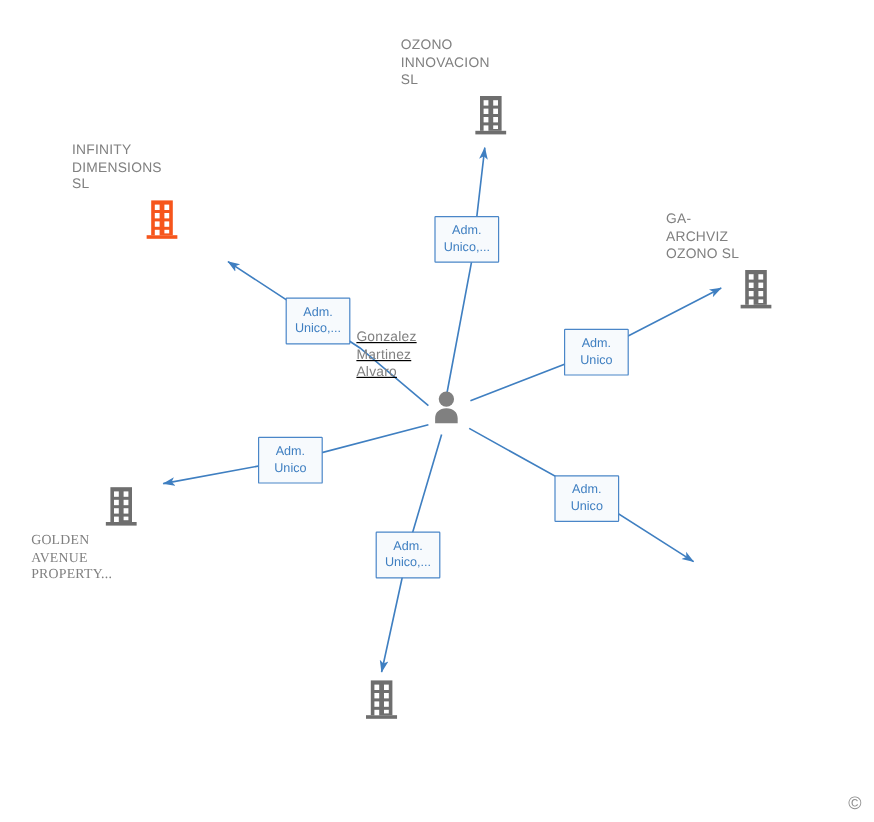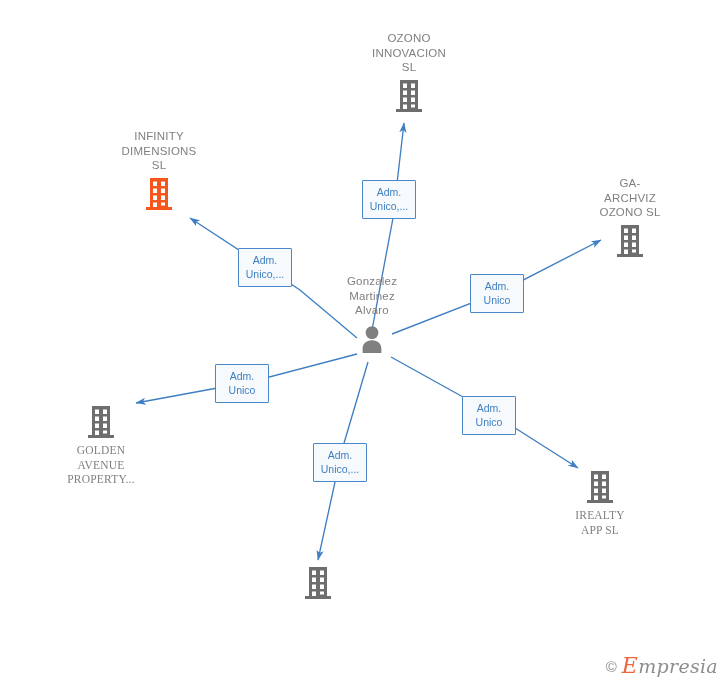--- a/index.html
+++ b/index.html
@@ -19,21 +19,21 @@
   #edges{
     position:absolute;left:0;top:0;
     width:728px;height:685px;
     pointer-events:none;
   }
   
   .node{
     position:absolute;
     width:150px;
     margin-left:-75px;          
-    text-align:center;
+    text-align:left;
     user-select:none;
   }
   .node-label{
     font-size:11.5px;
     line-height:14.5px;
     color:#808080;
     letter-spacing:.2px;
     white-space:pre-line;
   }
   .node-label.above{margin-bottom:3px;}
@@ -116,21 +116,21 @@
 
   <div class="edge-label" style="left:215px;top:364px;">Adm.
 Unico</div>
 
   <div class="edge-label" style="left:313px;top:443px;">Adm.
 Unico,...</div>
 
   <div class="edge-label" style="left:462px;top:396px;">Adm.
 Unico</div>
 
-  <div class="node" style="left:159px;top:118px;margin-top:11px;">
+  <div class="node" style="left:135px;top:118px;">
     <div class="node-label above">INFINITY
 DIMENSIONS
 SL</div>
     <div class="icon-wrap">
       <svg class="bld" width="26" height="34" viewBox="0 0 26 34" xmlns="http://www.w3.org/2000/svg">
         <rect x="4" y="1" width="18" height="29" fill="#f6551c"></rect>
         <rect x="0" y="30" width="26" height="3" fill="#f6551c"></rect>
         <rect x="7" y="4.5" width="4" height="4.5" fill="#fff"></rect>
         <rect x="15" y="4.5" width="4" height="4.5" fill="#fff"></rect>
         <rect x="7" y="11.5" width="4" height="4.5" fill="#fff"></rect>
@@ -176,21 +176,21 @@
         <rect x="7" y="11.5" width="4" height="4.5" fill="#fff"></rect>
         <rect x="15" y="11.5" width="4" height="4.5" fill="#fff"></rect>
         <rect x="7" y="18.5" width="4" height="4.5" fill="#fff"></rect>
         <rect x="15" y="18.5" width="4" height="4.5" fill="#fff"></rect>
         <rect x="7" y="25.5" width="4" height="4.5" fill="#fff"></rect>
         <rect x="15" y="25.5" width="4" height="3" fill="#fff"></rect>
       </svg>
     </div>
   </div>
 
-  <div class="node" style="left:372px;top:274px;">
+  <div class="node" style="left:372px;top:274px;text-decoration:underline;">
     <div class="node-label above">Gonzalez
 Martinez
 Alvaro</div>
     <div class="icon-wrap">
       <svg class="person" width="26" height="28" viewBox="0 0 26 28" xmlns="http://www.w3.org/2000/svg">
         <circle cx="13" cy="7.6" r="6.4" fill="#808080"></circle>
         <path d="M13 15.2c-6 0-9.4 3.6-9.4 8.4v4.4h18.8v-4.4c0-4.8-3.4-8.4-9.4-8.4z" fill="#808080"></path>
       </svg>
     </div>
   </div>
@@ -225,37 +225,18 @@
         <rect x="7" y="11.5" width="4" height="4.5" fill="#fff"></rect>
         <rect x="15" y="11.5" width="4" height="4.5" fill="#fff"></rect>
         <rect x="7" y="18.5" width="4" height="4.5" fill="#fff"></rect>
         <rect x="15" y="18.5" width="4" height="4.5" fill="#fff"></rect>
         <rect x="7" y="25.5" width="4" height="4.5" fill="#fff"></rect>
         <rect x="15" y="25.5" width="4" height="3" fill="#fff"></rect>
       </svg>
     </div>
   </div>
 
-  <div class="node" style="left:600px;top:469px;">
-    <div class="icon-wrap">
-      <svg class="bld" width="26" height="34" viewBox="0 0 26 34" xmlns="http://www.w3.org/2000/svg">
-        <rect x="4" y="1" width="18" height="29" fill="#6e6e6e"></rect>
-        <rect x="0" y="30" width="26" height="3" fill="#6e6e6e"></rect>
-        <rect x="7" y="4.5" width="4" height="4.5" fill="#fff"></rect>
-        <rect x="15" y="4.5" width="4" height="4.5" fill="#fff"></rect>
-        <rect x="7" y="11.5" width="4" height="4.5" fill="#fff"></rect>
-        <rect x="15" y="11.5" width="4" height="4.5" fill="#fff"></rect>
-        <rect x="7" y="18.5" width="4" height="4.5" fill="#fff"></rect>
-        <rect x="15" y="18.5" width="4" height="4.5" fill="#fff"></rect>
-        <rect x="7" y="25.5" width="4" height="4.5" fill="#fff"></rect>
-        <rect x="15" y="25.5" width="4" height="3" fill="#fff"></rect>
-      </svg>
-    </div>
-    <div class="node-label below">IREALTY
-APP  SL</div>
-  </div>
 
   <div id="watermark">
     <span class="copy">©</span>
-    <span class="brand"><span class="cap">E</span><span>mpresia</span></span>
   </div>
 
 </div>
 
 </body></html>

